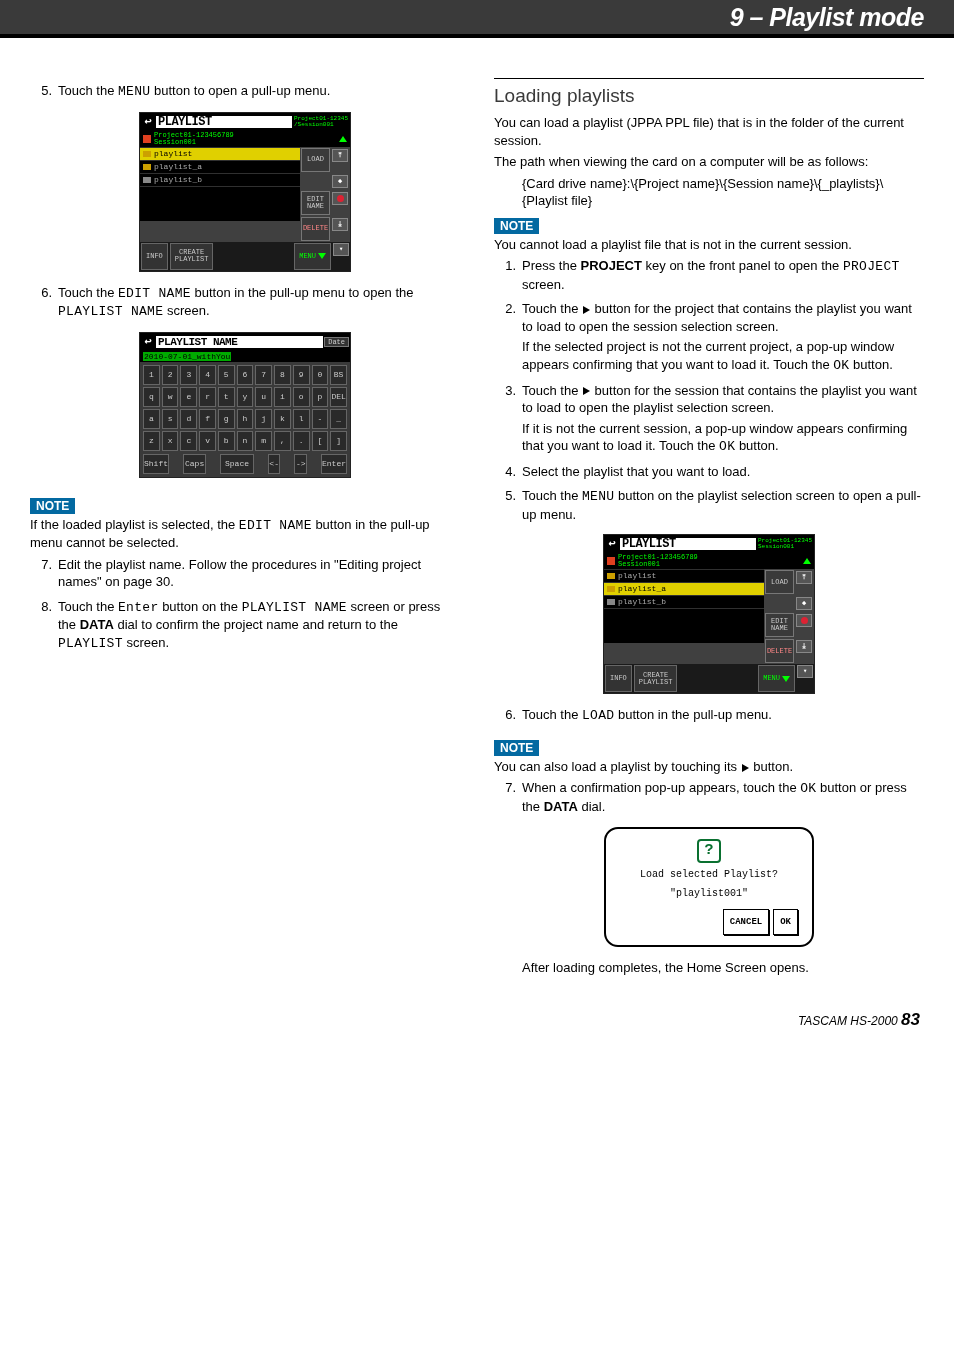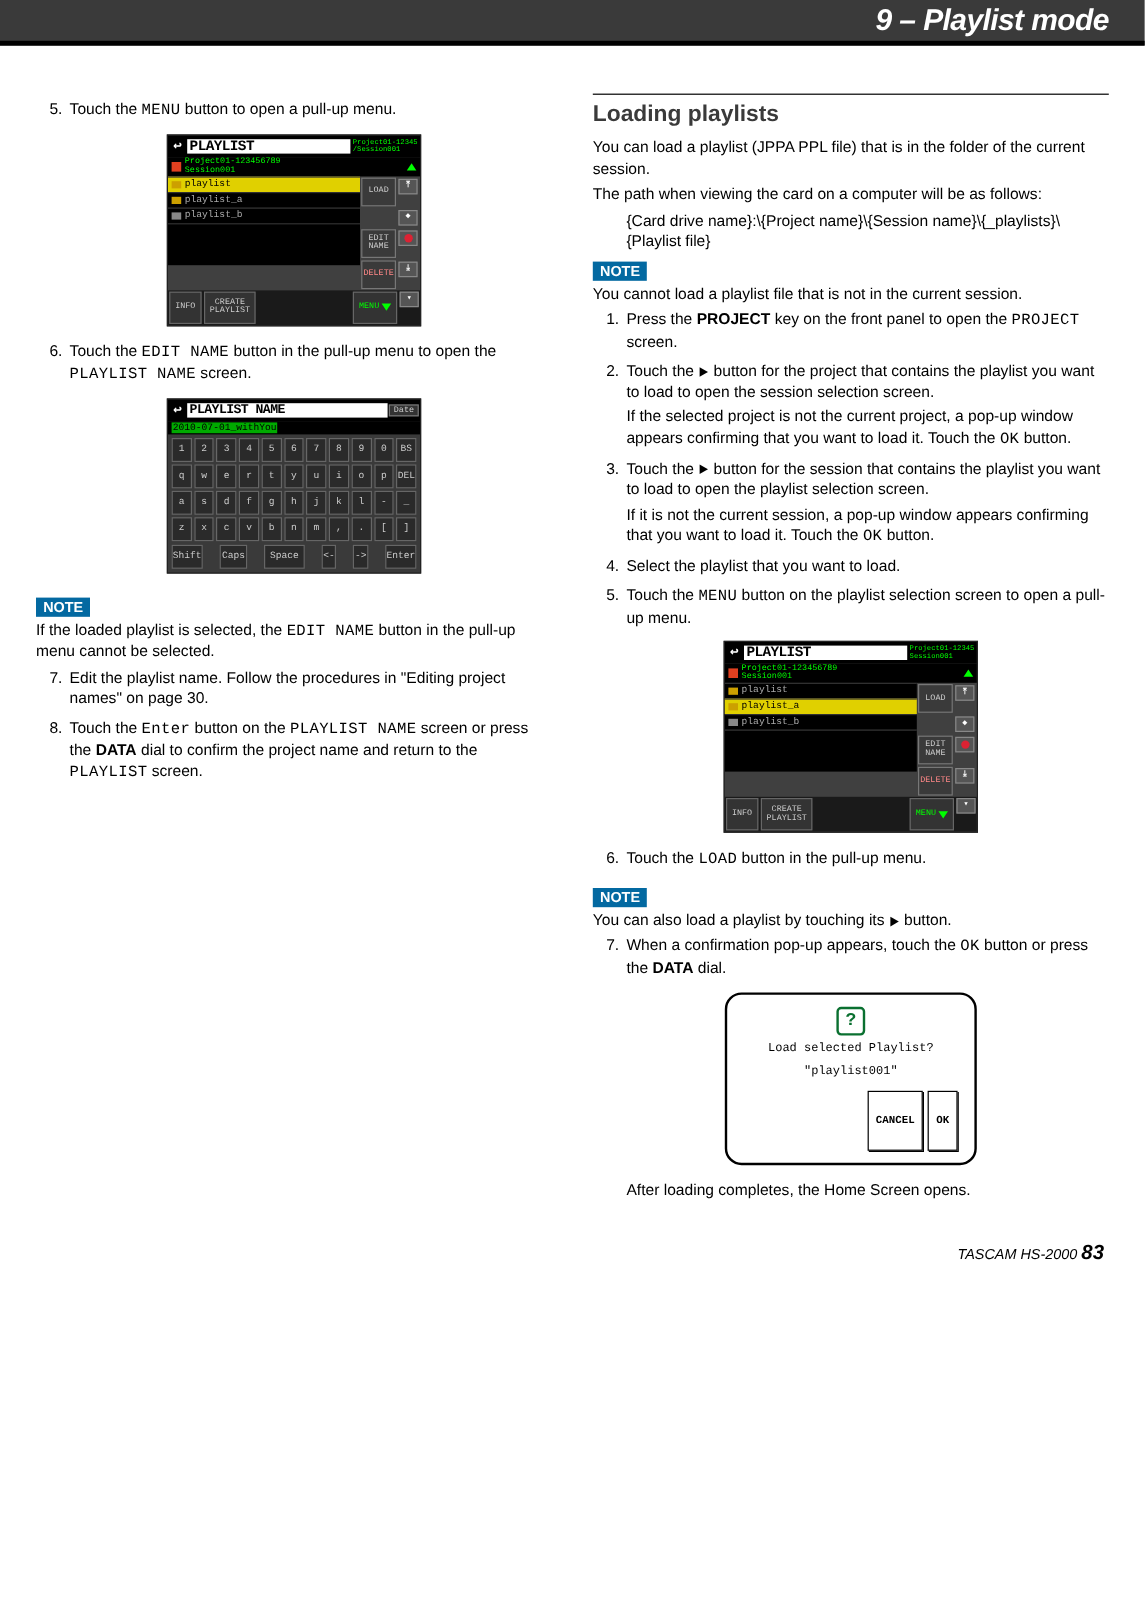--- a/index.html
+++ b/index.html
@@ -63,21 +63,21 @@
     background: #0369a1;
     color: #fff;
     font-weight: bold;
     font-size: 12px;
     padding: 1px 6px;
     margin: 8px 0 2px 0;
   }
   h2.section {
     color: #3a3a3a;
     font-size: 19px;
-    font-weight: bold;
+    font-weight: normal;
     margin: 0 0 4px 0;
     padding: 0 0 3px 0;
     border-top: 1px solid #000;
     padding-top: 6px;
   }
   .para {
     line-height: 1.35;
     margin: 0 0 4px 0;
   }
   .indent-block {
@@ -173,21 +173,21 @@
   .fig-confirm{
     display:inline-block;width:190px;border:2px solid #000;border-radius:14px;
     padding:10px 8px;font-family:"Courier New",monospace;font-size:10px;text-align:center;
     background:#fff;
   }
   .fig-confirm .qmark{
     width:20px;height:20px;border:2px solid #0a7030;border-radius:4px;color:#0a7030;
     font-weight:bold;font-size:15px;display:inline-flex;align-items:center;justify-content:center;margin-bottom:6px;
   }
   .fig-confirm .btnrow{display:flex;justify-content:flex-end;gap:4px;margin-top:10px;padding:0 6px}
-  .fig-confirm .dbtn{border:1px solid #000;background:#fff;padding:19px 6px;font-size:9px;font-weight:bold;box-shadow:1px 1px 0 #000}
+  .fig-confirm .dbtn{border:1px solid #000;background:#fff;padding:7px 6px;font-size:9px;font-weight:bold;box-shadow:1px 1px 0 #000}
 
   .arrow-right{
     display:inline-block;width:0;height:0;
     border-top:4px solid transparent;border-bottom:4px solid transparent;border-left:7px solid #000;
     vertical-align:middle;margin:0 1px;
   }
 </style>
 </head>
 <body>
 

